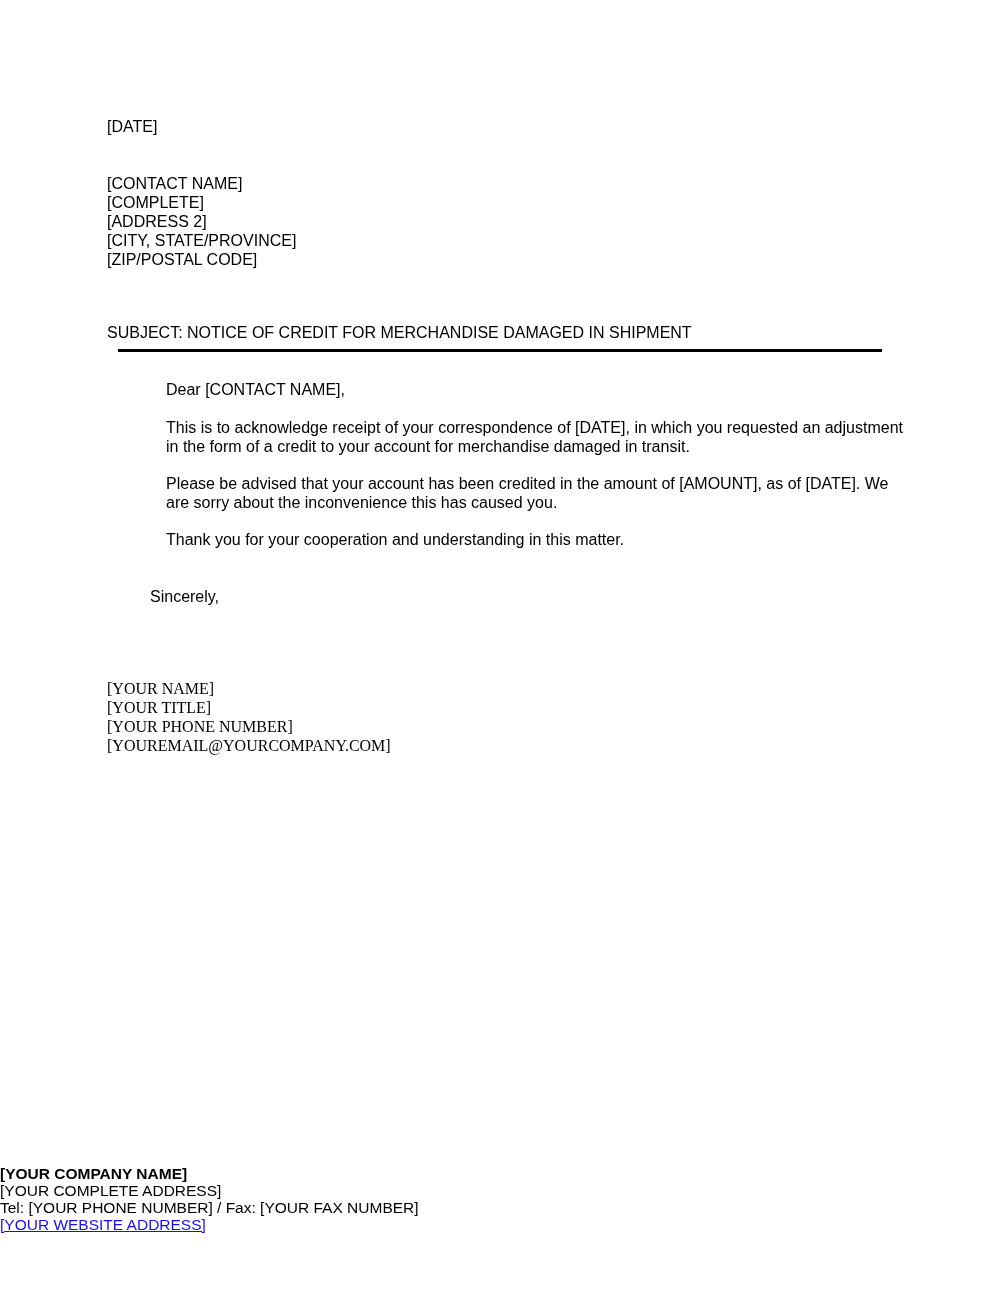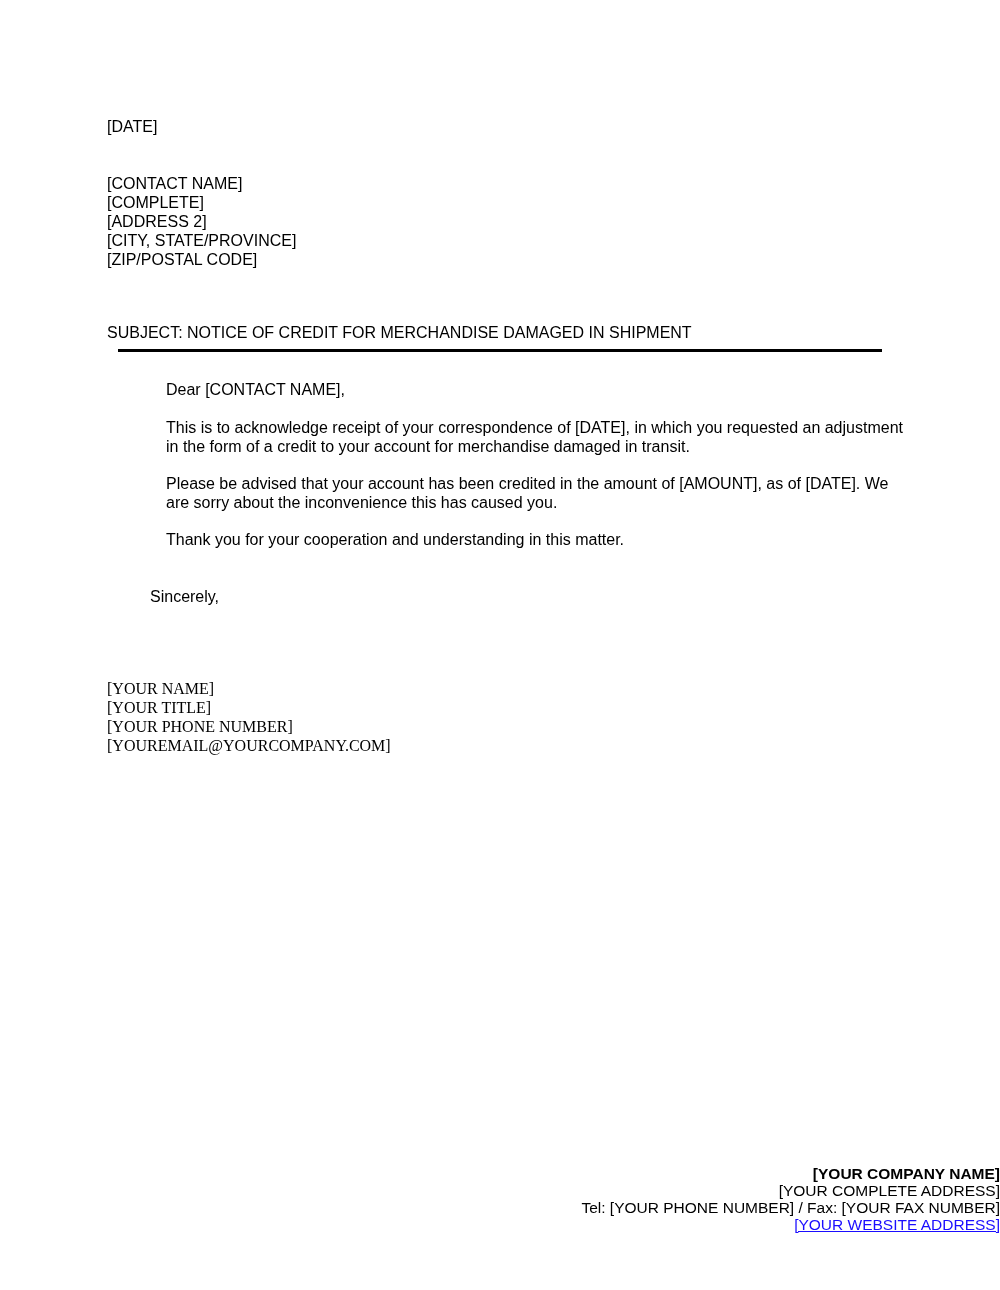--- a/index.html
+++ b/index.html
@@ -3,21 +3,21 @@
 <meta charset="utf-8">
 <style>
   html, body { margin: 0; padding: 0; background: #ffffff; }
   body { width: 1000px; height: 1290px; position: relative; overflow: hidden;
          font-family: "Liberation Sans", sans-serif; color: #000; font-size: 16px; }
   .blk { position: absolute; left: 107px; line-height: 19px; white-space: nowrap; }
   .line { display: block; }
   .subject { font-weight: normal; }
   .rule { position: absolute; left: 118px; width: 764px; height: 3px; top: 349px; background: #000; }
   .para { position: absolute; left: 118px; width: 770px; line-height: 19px; white-space: nowrap; margin-left: 48px; }
-  .footer { position: absolute; left: 0; width: 1000px; top: 1164px; text-align: right; line-height: 19px; font-size: 15.5px; }
+  .footer { position: absolute; left: 0; width: 1000px; top: 1164px; text-align: left; line-height: 19px; font-size: 15.5px; }
   .footer .bold { font-weight: bold; }
   .footer a { color: #1a0dff; }
 </style>
 </head>
 <body>
 
 <div class="blk" style="top:117px;">[DATE]</div>
 
 <div class="blk" style="top:174px;">
   <span class="line">[CONTACT NAME]</span>

